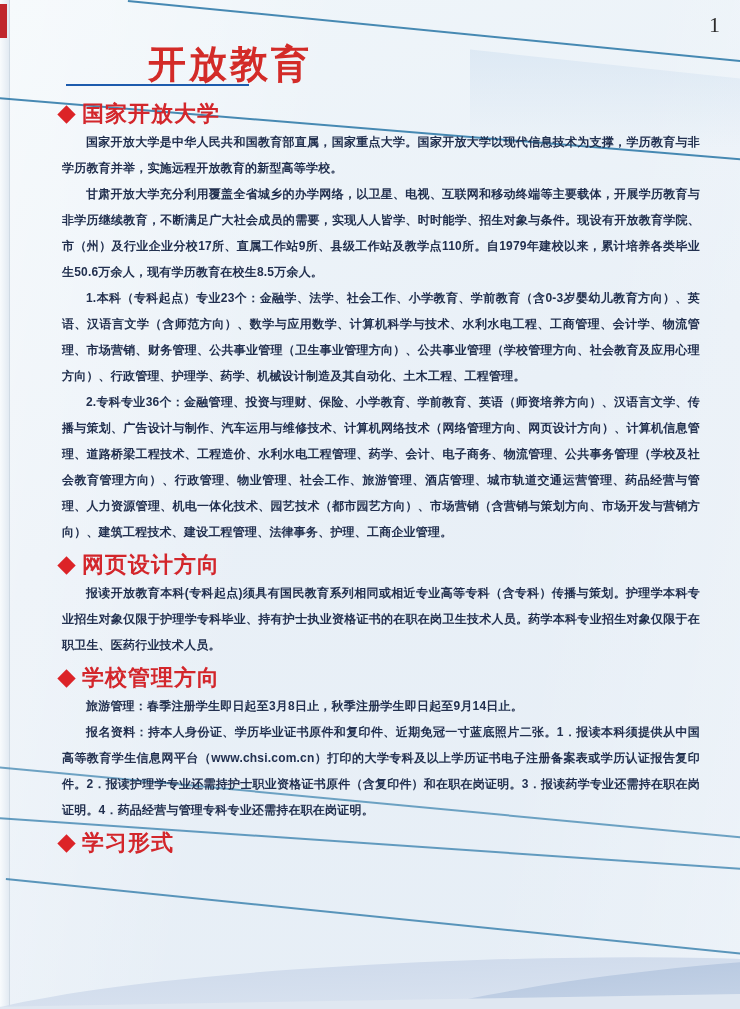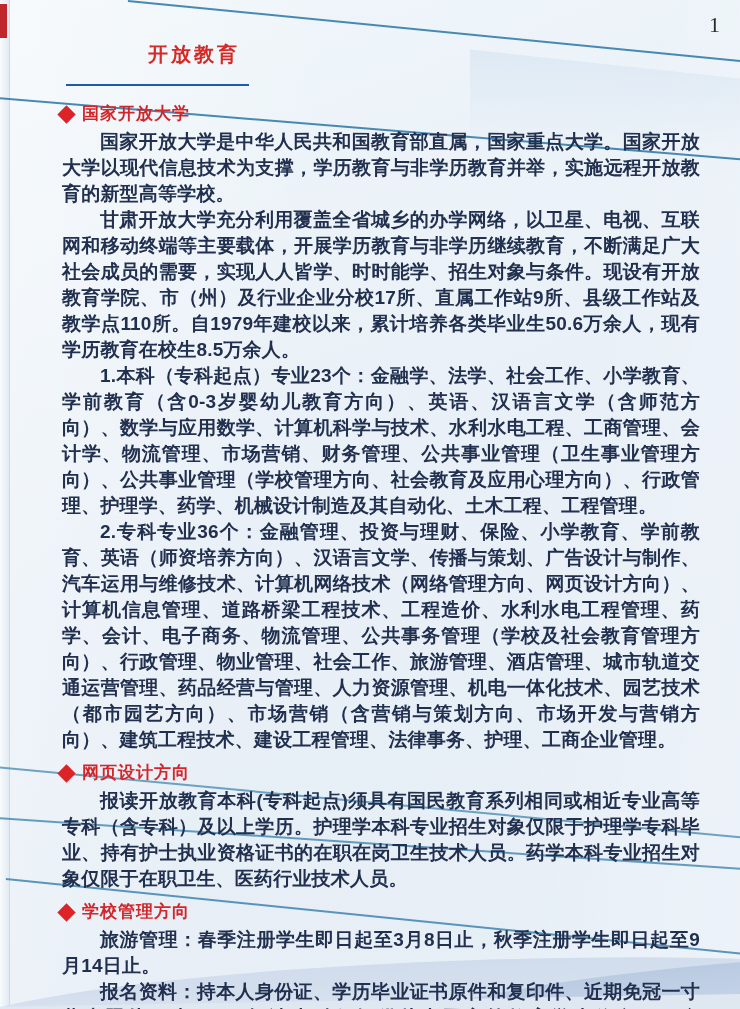--- a/index.html
+++ b/index.html
@@ -63,21 +63,21 @@
   }
   
   .page-number{
     position:absolute;right:20px;top:12px;
     font-family:"Liberation Serif","DejaVu Serif",serif;
     font-size:22px;color:#2b2b2b;
   }
   
   .title{
     position:absolute;left:148px;top:42px;margin:0;
-    font-size:20px;font-weight:bold;color:#d32b28;
+    font-size:38px;font-weight:bold;color:#d32b28;
     letter-spacing:3px;line-height:1.2;
   }
   .title-underline{
     position:absolute;left:66px;top:84px;width:183px;height:2px;
     background:#1d5bad;
   }
   
   .content{
     position:absolute;left:0;top:0;width:740px;height:1009px;
     padding:94px 40px 0 62px;box-sizing:border-box;
@@ -85,26 +85,26 @@
   .section{margin:0;}
   .section-heading{
     display:flex;align-items:center;gap:9px;
     margin:9px 0 4px -2px;
   }
   .diamond{
     width:13px;height:13px;background:#dc2327;
     transform:rotate(45deg);flex:0 0 auto;
   }
   .heading-text{
-    font-size:17px;font-weight:bold;color:#d3262b;
+    font-size:22px;font-weight:bold;color:#d3262b;
     letter-spacing:1px;line-height:22px;
   }
   .para{
     margin:0;
-    font-size:19px;line-height:26px;
+    font-size:12px;line-height:26px;
     color:#22304f;font-weight:600;
     text-align:justify;text-indent:2em;
     letter-spacing:0.2px;
   }
 </style>
 </head>
 <body>
 
 <div class="page">
 
@@ -141,21 +141,21 @@
   <section class="section">
   <p class="para">1.本科（专科起点）专业23个：金融学、法学、社会工作、小学教育、学前教育（含0-3岁婴幼儿教育方向）、英语、汉语言文学（含师范方向）、数学与应用数学、计算机科学与技术、水利水电工程、工商管理、会计学、物流管理、市场营销、财务管理、公共事业管理（卫生事业管理方向）、公共事业管理（学校管理方向、社会教育及应用心理方向）、行政管理、护理学、药学、机械设计制造及其自动化、土木工程、工程管理。</p>
         <p class="para">2.专科专业36个：金融管理、投资与理财、保险、小学教育、学前教育、英语（师资培养方向）、汉语言文学、传播与策划、广告设计与制作、汽车运用与维修技术、计算机网络技术（网络管理方向、网页设计方向）、计算机信息管理、道路桥梁工程技术、工程造价、水利水电工程管理、药学、会计、电子商务、物流管理、公共事务管理（学校及社会教育管理方向）、行政管理、物业管理、社会工作、旅游管理、酒店管理、城市轨道交通运营管理、药品经营与管理、人力资源管理、机电一体化技术、园艺技术（都市园艺方向）、市场营销（含营销与策划方向、市场开发与营销方向）、建筑工程技术、建设工程管理、法律事务、护理、工商企业管理。</p>
       </section>
 
   <section class="section">
     <div class="section-heading">
       <span class="diamond"></span>
       <span class="heading-text">网页设计方向</span>
     </div>
-  <p class="para">报读开放教育本科(专科起点)须具有国民教育系列相同或相近专业高等专科（含专科）及以上学历。护理学本科专业招生对象仅限于护理学专科毕业、持有护士执业资格证书的在职在岗卫生技术人员。药学本科专业招生对象仅限于在职卫生、医药行业技术人员。</p>
+  <p class="para">报读开放教育本科(专科起点)须具有国民教育系列相同或相近专业高等专科（含专科）传播与策划。护理学本科专业招生对象仅限于护理学专科毕业、持有护士执业资格证书的在职在岗卫生技术人员。药学本科专业招生对象仅限于在职卫生、医药行业技术人员。</p>
       </section>
 
   <section class="section">
     <div class="section-heading">
       <span class="diamond"></span>
       <span class="heading-text">学校管理方向</span>
     </div>
   <p class="para">旅游管理：春季注册学生即日起至3月8日止，秋季注册学生即日起至9月14日止。</p>
         <p class="para">报名资料：持本人身份证、学历毕业证书原件和复印件、近期免冠一寸蓝底照片二张。1．报读本科须提供从中国高等教育学生信息网平台（www.chsi.com.cn）打印的大学专科及以上学历证书电子注册备案表或学历认证报告复印件。2．报读护理学专业还需持护士职业资格证书原件（含复印件）和在职在岗证明。3．报读药学专业还需持在职在岗证明。4．药品经营与管理专科专业还需持在职在岗证明。</p>
       </section>

